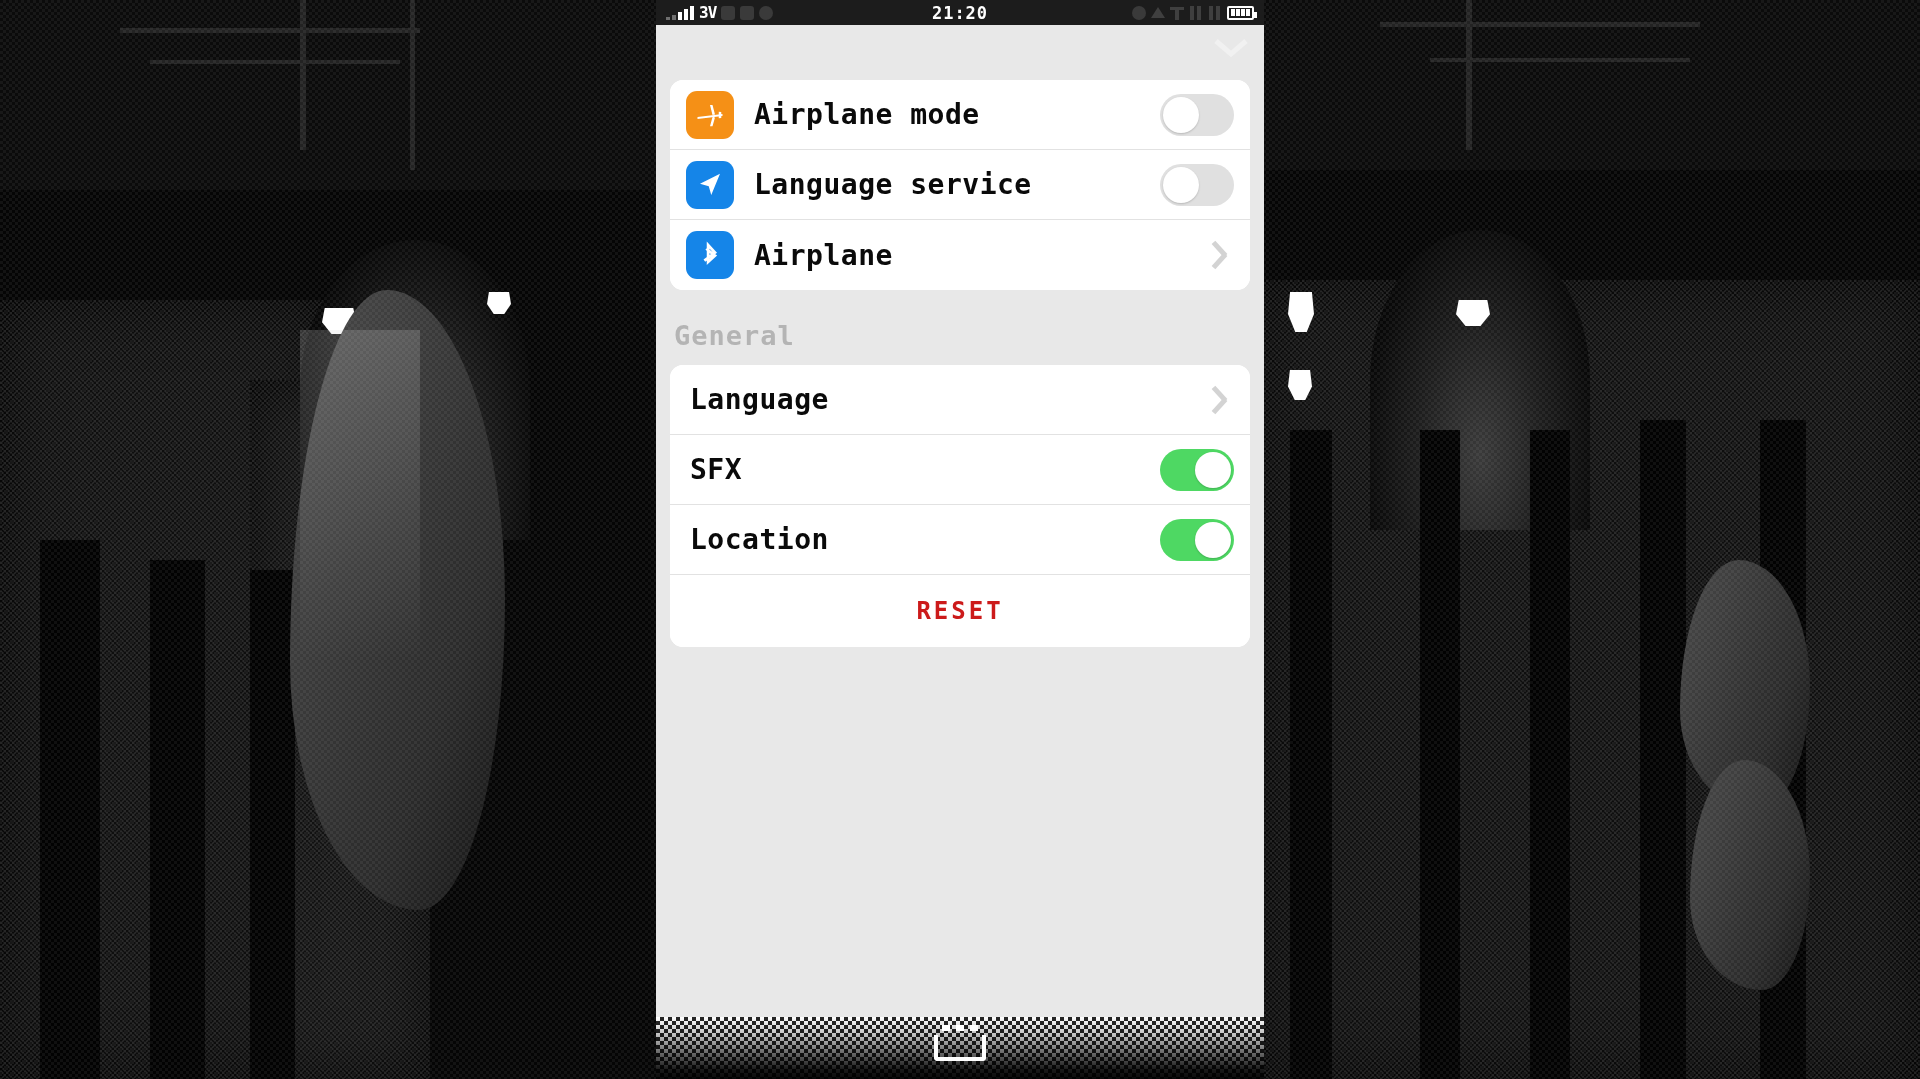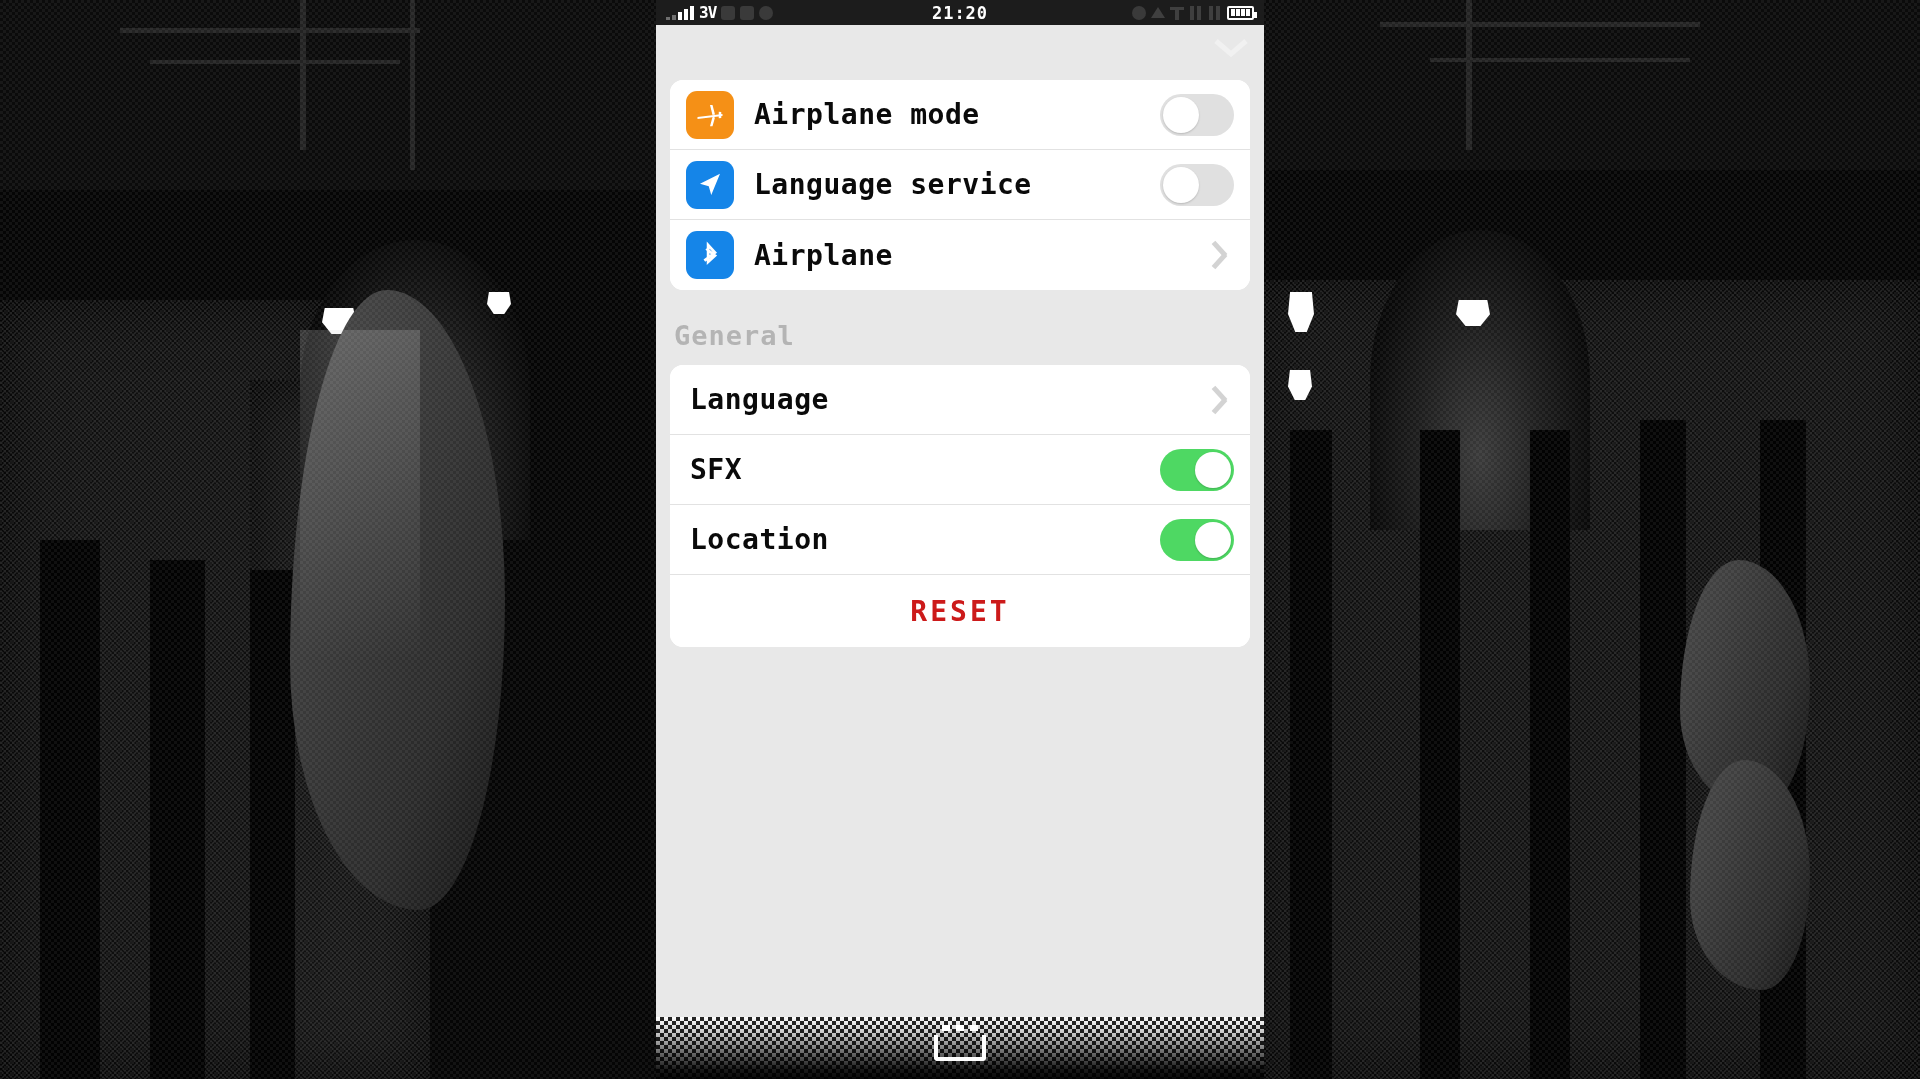--- a/index.html
+++ b/index.html
@@ -146,21 +146,21 @@
     position:absolute; top:3px; width:36px; height:36px; border-radius:50%;
     background:#fff; box-shadow:0 1px 2px rgba(0,0,0,.18);
   }
   .toggle.off .knob { left:3px; }
   .toggle.on  .knob { left:35px; }
 
   .resetRow {
     height:72px; display:flex; align-items:center; justify-content:center;
     background:#fff;
   }
-  .resetRow .label { color:#cc1a1a; font-size:28px; font-weight:bold; letter-spacing:3px; }
+  .resetRow .label { color:#cc1a1a; font-size:24px; font-weight:bold; letter-spacing:3px; }
 
   
   #bottomFade {
     position:absolute; left:0; right:0; bottom:0; height:62px;
     background:linear-gradient(180deg,#ffffff 0%,#bdbdbd 30%,#6a6a6a 58%,#1a1a1a 85%,#0a0a0a 100%);
   }
   #bottomFade .mask {
     position:absolute; inset:0;
     background-image:repeating-conic-gradient(#000 0% 25%, transparent 0% 50%);
     background-size:8px 8px;

